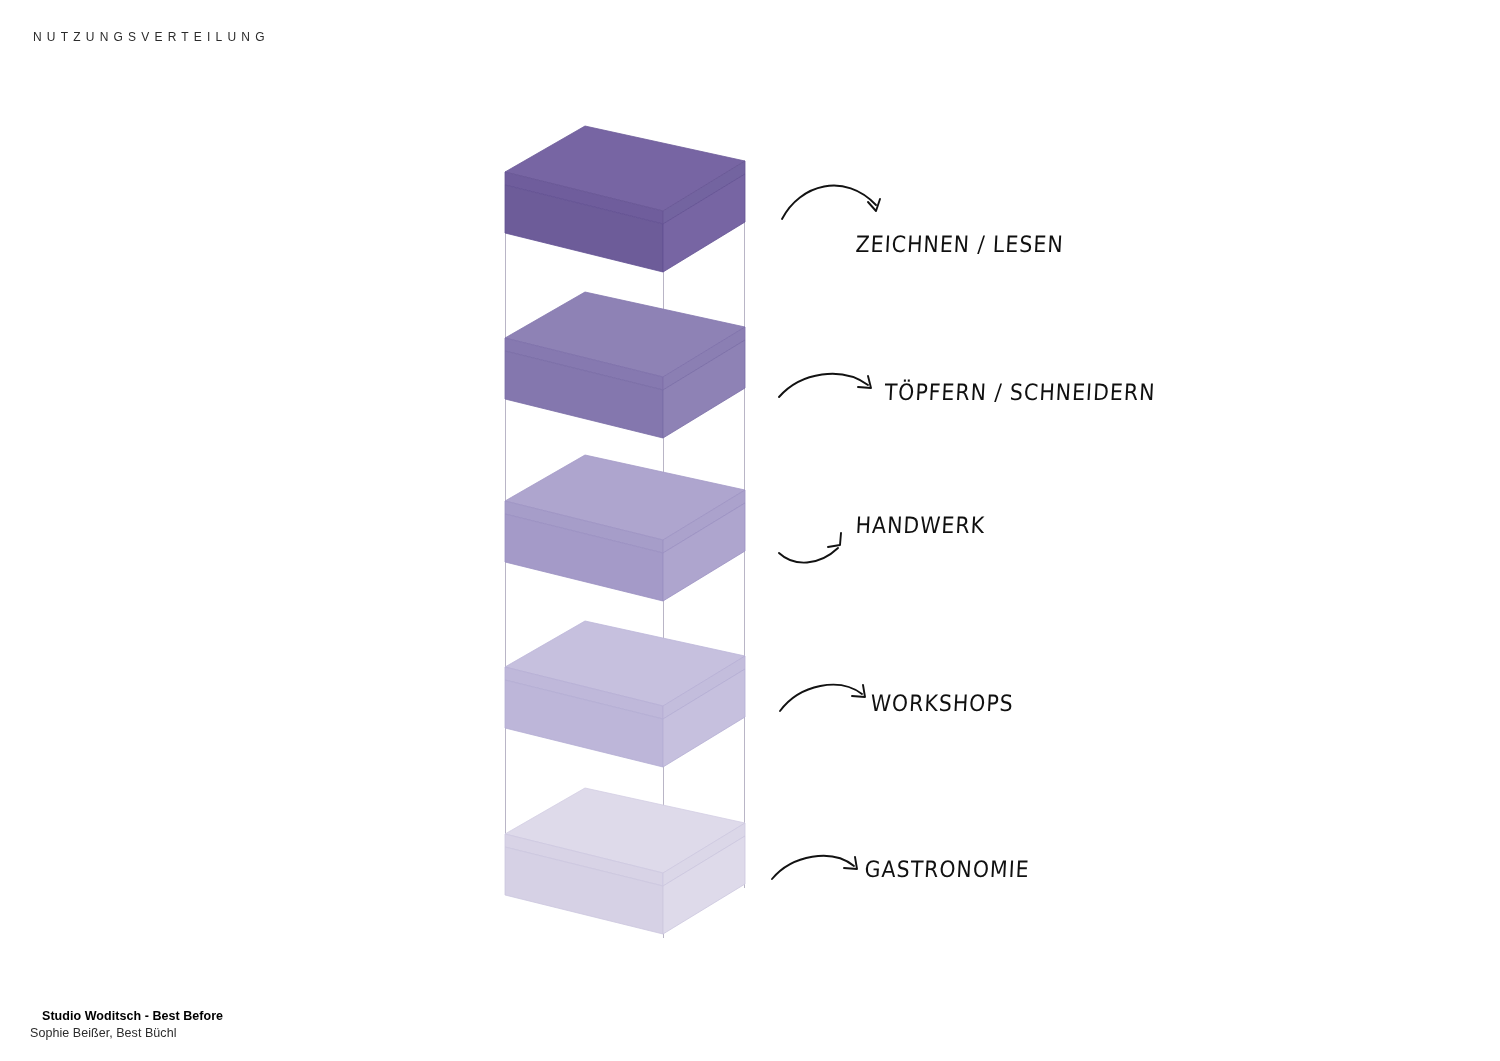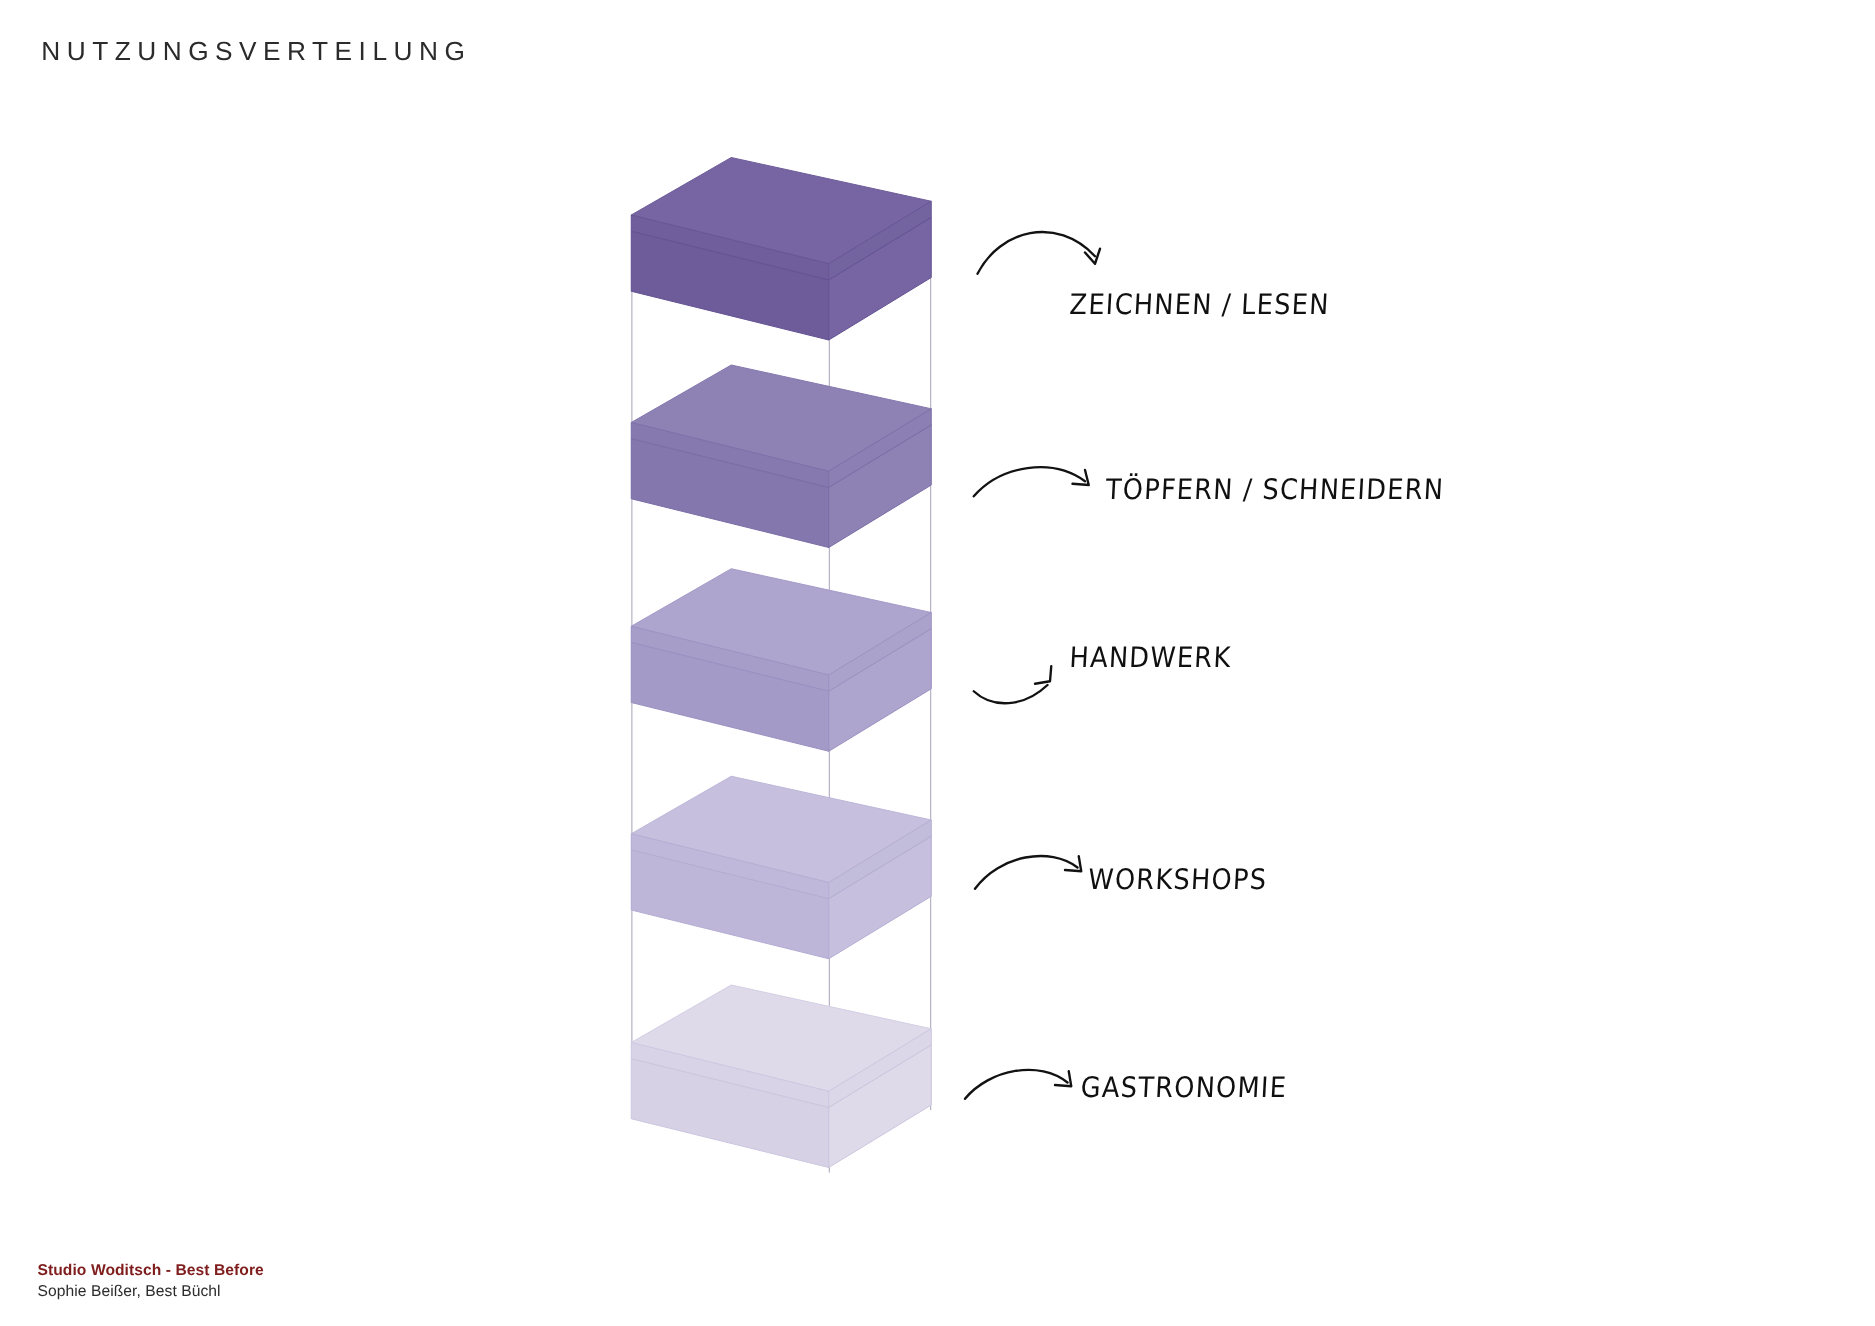--- a/index.html
+++ b/index.html
@@ -16,21 +16,21 @@
     font-family: "Liberation Sans", sans-serif;
     color: #1a1a1a;
     -webkit-font-smoothing: antialiased;
   }
 
   
   #page-title {
     position: absolute;
     left: 33px;
     top: 30px;
-    font-size: 21px;
+    font-size: 12px;
     letter-spacing: 5.2px;
     font-weight: 400;
     color: #2b2b2b;
     white-space: nowrap;
   }
 
   
   #diagram-stage {
     position: absolute;
     left: 0;
@@ -63,22 +63,23 @@
   
   #footer-credits {
     position: absolute;
     left: 30px;
     bottom: 20px;
     line-height: 1.32;
   }
   #credit-project {
     font-size: 12.5px;
     font-weight: bold;
-    color: #7f1d1d;
+    color: #000000;
     letter-spacing: 0.05px;
+    margin-left: 12px;
   }
   #credit-authors {
     font-size: 12.5px;
     font-weight: 400;
     color: #2c2c2c;
     letter-spacing: 0.05px;
   }
 </style>
 </head>
 <body>

